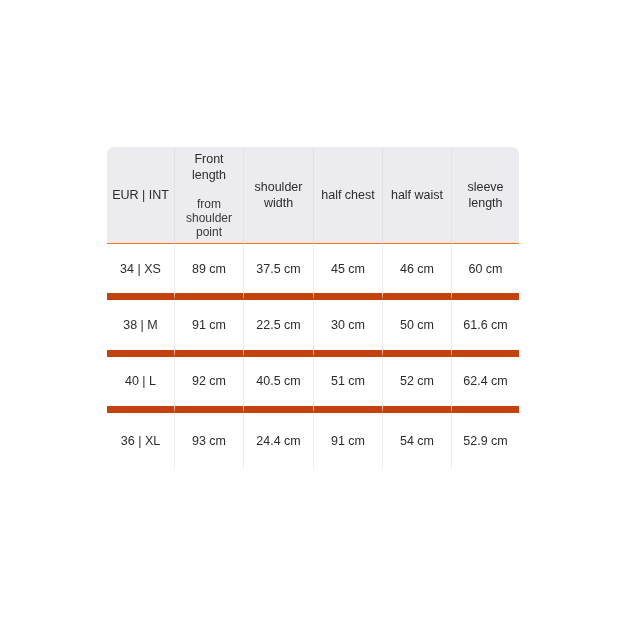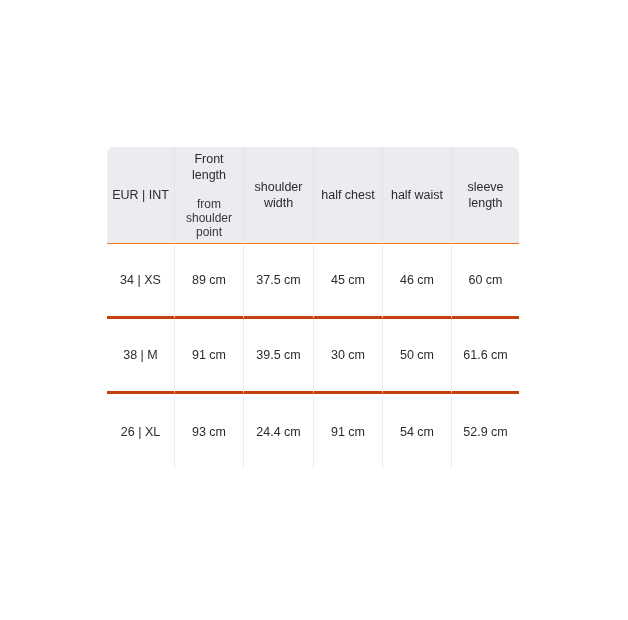--- a/index.html
+++ b/index.html
@@ -80,21 +80,21 @@
   }
   #size-chart tbody td {
     background: #ffffff;
     color: #2c2c2e;
     font-size: 12.5px;
     line-height: 16px;
     text-align: center;
     vertical-align: middle;
     padding: 2px 4px;
     border-right: 1px solid #ededf0;
-    border-bottom: 3px solid #c2410c;
+    border-bottom: 7px solid #c2410c;
   }
   #size-chart tbody td:last-child {
     border-right: none;
   }
   #size-chart tbody tr:last-child td {
     border-bottom: none;
   }
 </style>
 </head>
 <body>
@@ -140,27 +140,35 @@
         <td>34 | XS</td>
         <td>89 cm</td>
         <td>37.5 cm</td>
         <td>45 cm</td>
         <td>46 cm</td>
         <td>60 cm</td>
       </tr>
       <tr>
         <td>38 | M</td>
         <td>91 cm</td>
-        <td>39.5 cm</td>
+        <td>22.5 cm</td>
         <td>30 cm</td>
         <td>50 cm</td>
         <td>61.6 cm</td>
       </tr>
       <tr>
-        <td>26 | XL</td>
+        <td>40 | L</td>
+        <td>92 cm</td>
+        <td>40.5 cm</td>
+        <td>51 cm</td>
+        <td>52 cm</td>
+        <td>62.4 cm</td>
+      </tr>
+      <tr>
+        <td>36 | XL</td>
         <td>93 cm</td>
         <td>24.4 cm</td>
         <td>91 cm</td>
         <td>54 cm</td>
         <td>52.9 cm</td>
       </tr>
     </tbody>
   </table>
 
 </div>

